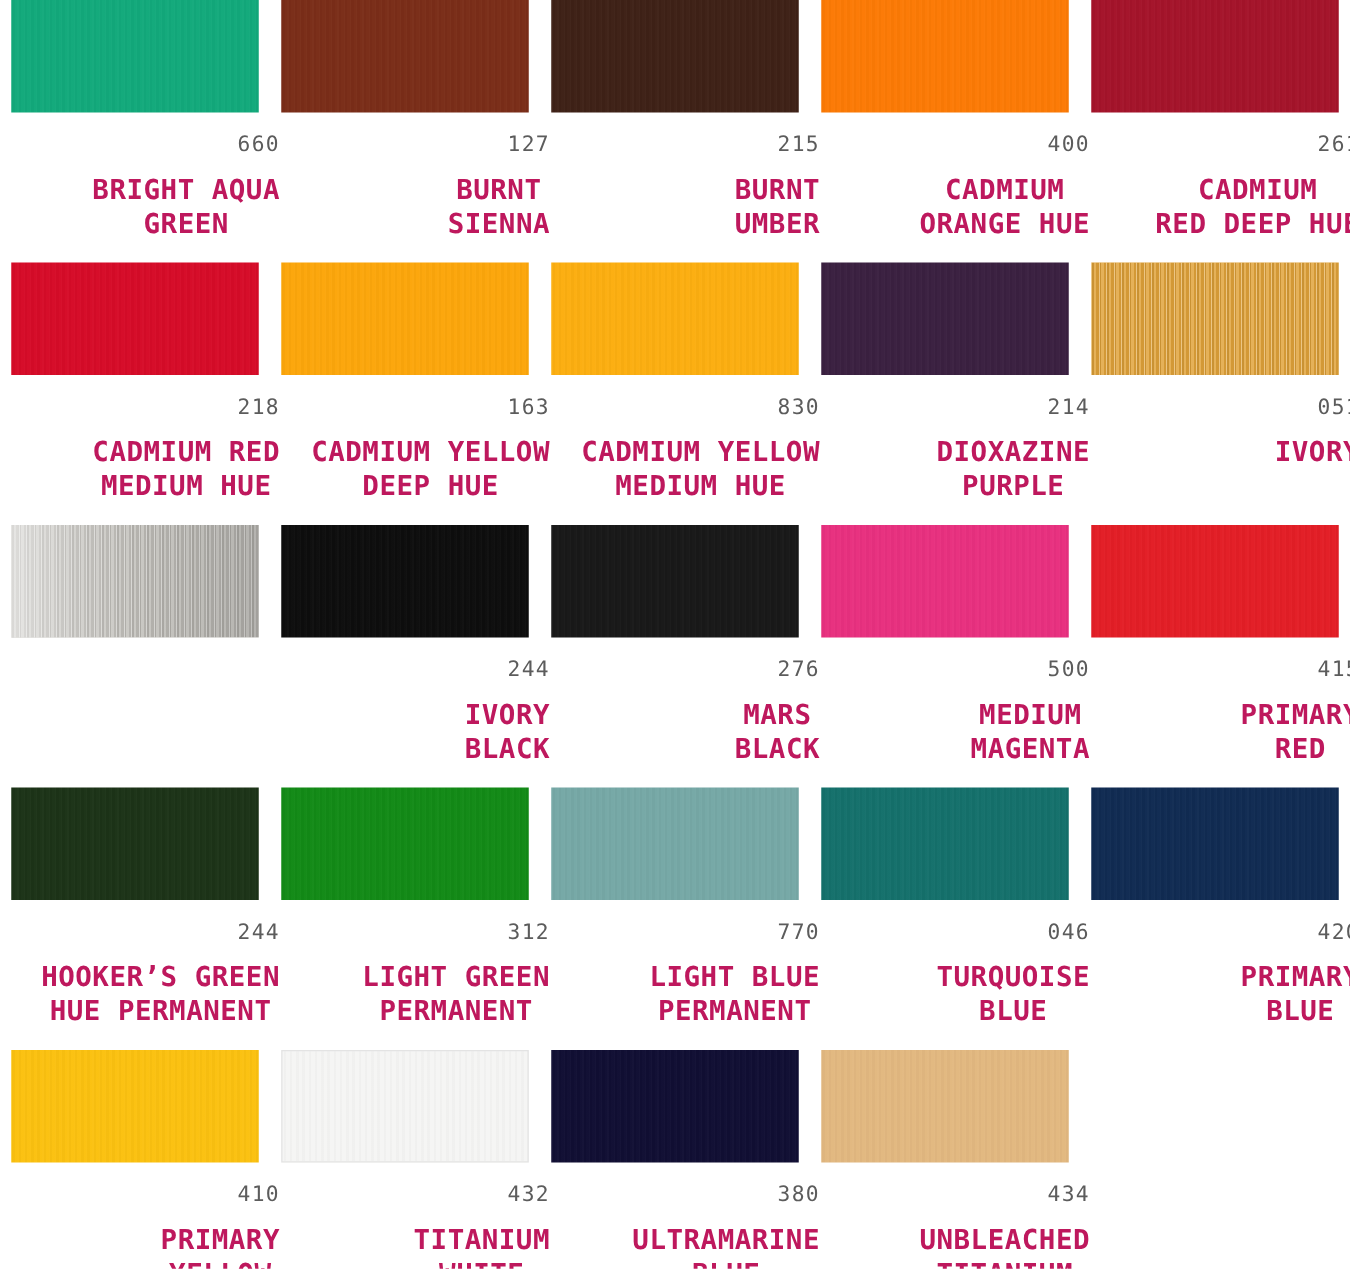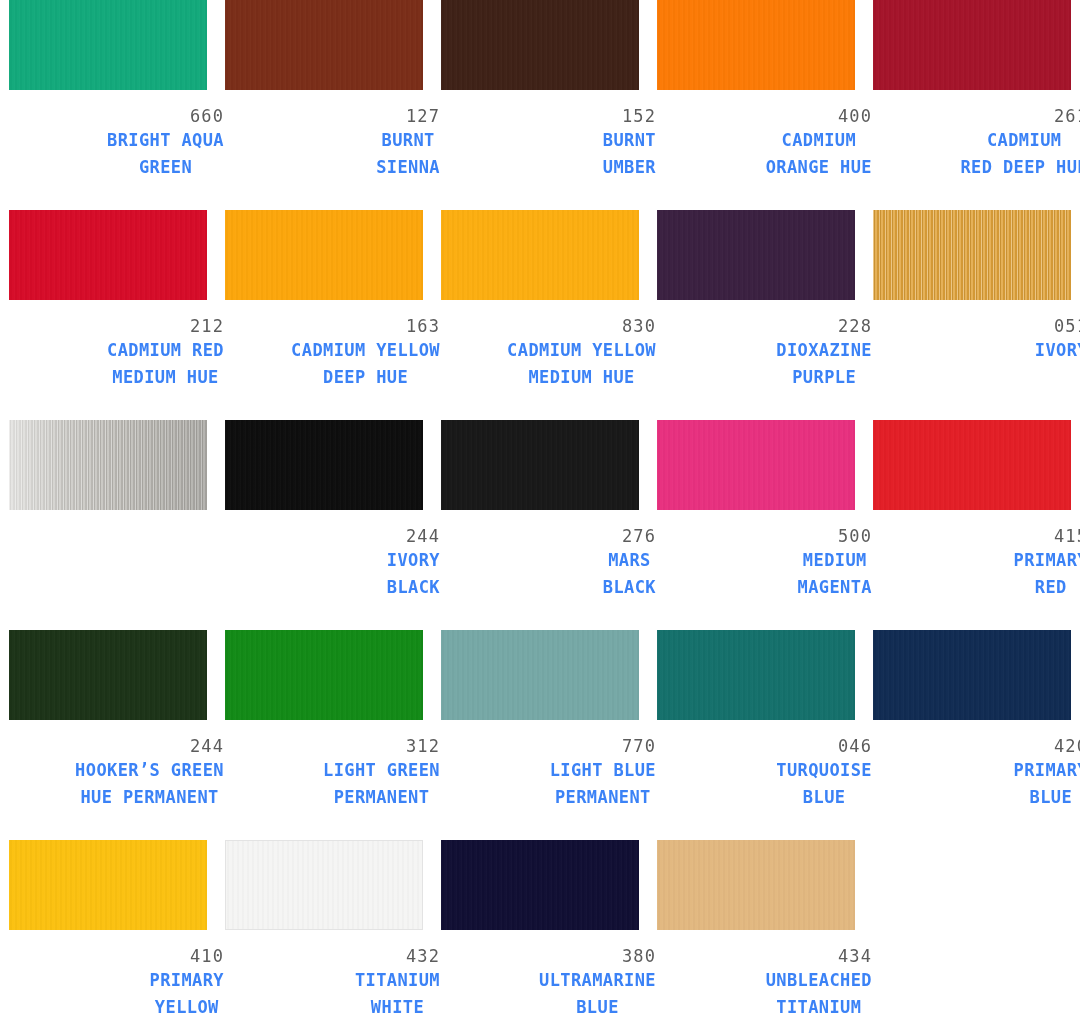--- a/index.html
+++ b/index.html
@@ -114,25 +114,25 @@
     font-size: 17px;
     line-height: 22px;
     letter-spacing: 1.1px;
     color: #5c5c5c;
     font-weight: 400;
     text-align: center;
     white-space: nowrap;
   }
 
   .name {
-    margin-top: 0;
-    font-size: 17px;
+    margin-top: 12px;
+    font-size: 22px;
     line-height: 27px;
     letter-spacing: 0.4px;
-    color: #3b82f6;
+    color: #be185d;
     font-weight: 700;
     text-align: center;
     max-width: 212px;
     white-space: pre-line;
   }
 </style>
 </head>
 <body>
 
 <div id="chart">
@@ -154,21 +154,21 @@
         <div class="code">127</div>
         <div class="name">BURNT
 SIENNA</div>
       </div>
     </div>
     <div class="swatch-cell">
       <div class="chip-wrap">
         <div class="chip" style="background: rgb(62, 33, 22);"></div>
       </div>
       <div class="labels">
-        <div class="code">152</div>
+        <div class="code">215</div>
         <div class="name">BURNT
 UMBER</div>
       </div>
     </div>
     <div class="swatch-cell">
       <div class="chip-wrap">
         <div class="chip" style="background: rgb(252, 122, 5);"></div>
       </div>
       <div class="labels">
         <div class="code">400</div>
@@ -184,21 +184,21 @@
         <div class="code">261</div>
         <div class="name">CADMIUM
 RED DEEP HUE</div>
       </div>
     </div>
     <div class="swatch-cell">
       <div class="chip-wrap">
         <div class="chip" style="background: rgb(214, 11, 40);"></div>
       </div>
       <div class="labels">
-        <div class="code">212</div>
+        <div class="code">218</div>
         <div class="name">CADMIUM RED
 MEDIUM HUE</div>
       </div>
     </div>
     <div class="swatch-cell">
       <div class="chip-wrap">
         <div class="chip" style="background: rgb(252, 166, 11);"></div>
       </div>
       <div class="labels">
         <div class="code">163</div>
@@ -214,21 +214,21 @@
         <div class="code">830</div>
         <div class="name">CADMIUM YELLOW
 MEDIUM HUE</div>
       </div>
     </div>
     <div class="swatch-cell">
       <div class="chip-wrap">
         <div class="chip" style="background: rgb(58, 32, 64);"></div>
       </div>
       <div class="labels">
-        <div class="code">228</div>
+        <div class="code">214</div>
         <div class="name">DIOXAZINE
 PURPLE</div>
       </div>
     </div>
     <div class="swatch-cell">
       <div class="chip-wrap">
         <div class="chip metallic" style="background: rgb(224, 162, 57);"></div>
       </div>
       <div class="labels">
         <div class="code">051</div>

